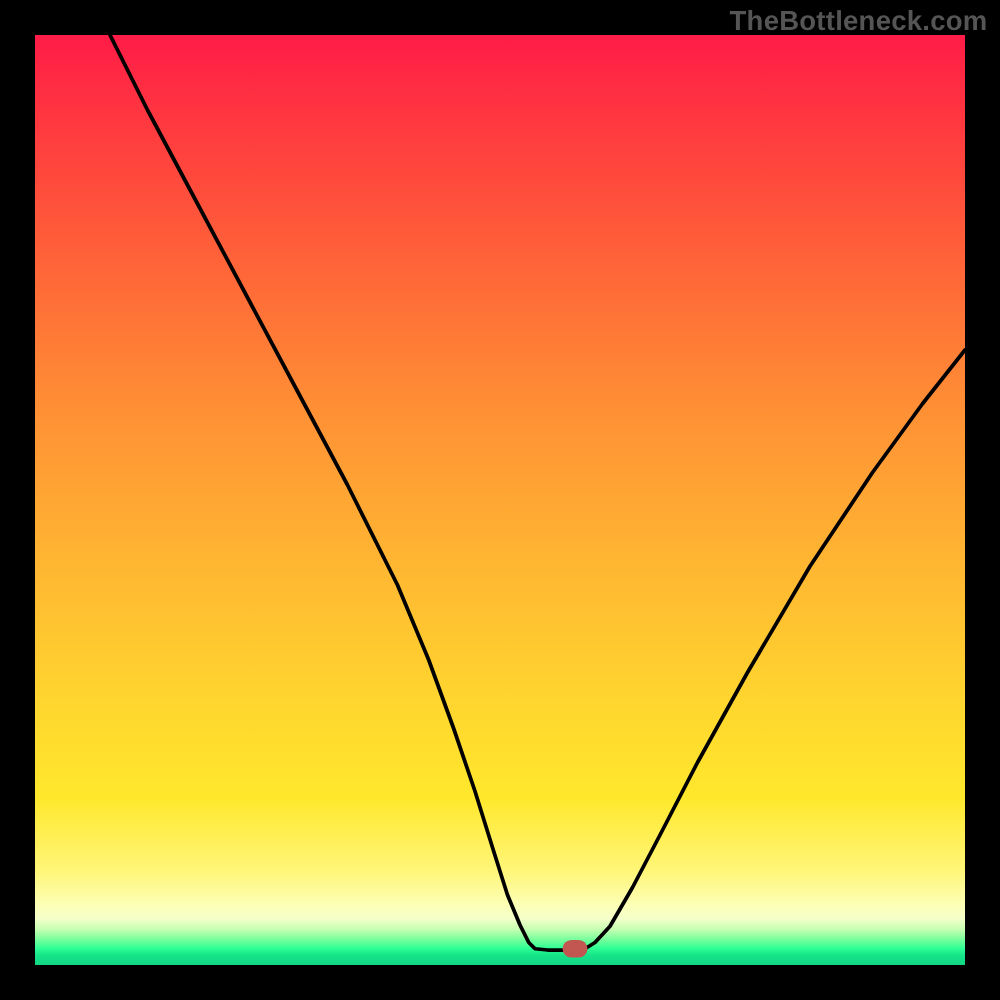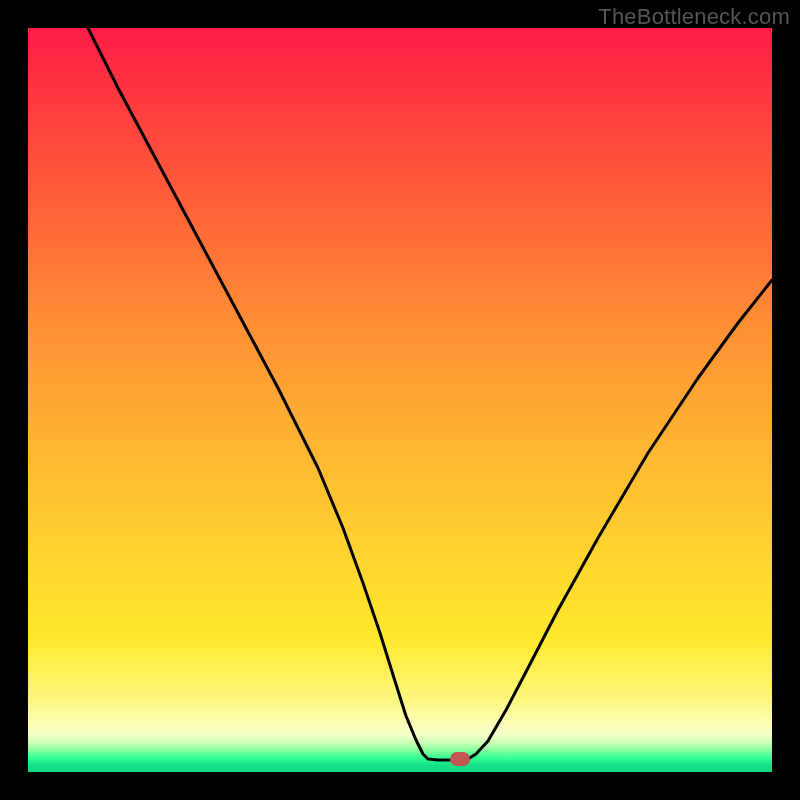--- a/index.html
+++ b/index.html
@@ -16,21 +16,21 @@
     width: 800px;
     height: 800px;
     background: #000;
   }
   .watermark {
     position: absolute;
     top: 4px;
     right: 10px;
     color: #555555;
     font-size: 22px;
-    font-weight: 400;
+    font-weight: 700;
     letter-spacing: 0.2px;
     z-index: 20;
   }
   .plot {
     position: absolute;
     left: 28px;
     top: 28px;
     width: 744px;
     height: 744px;
     overflow: hidden;

